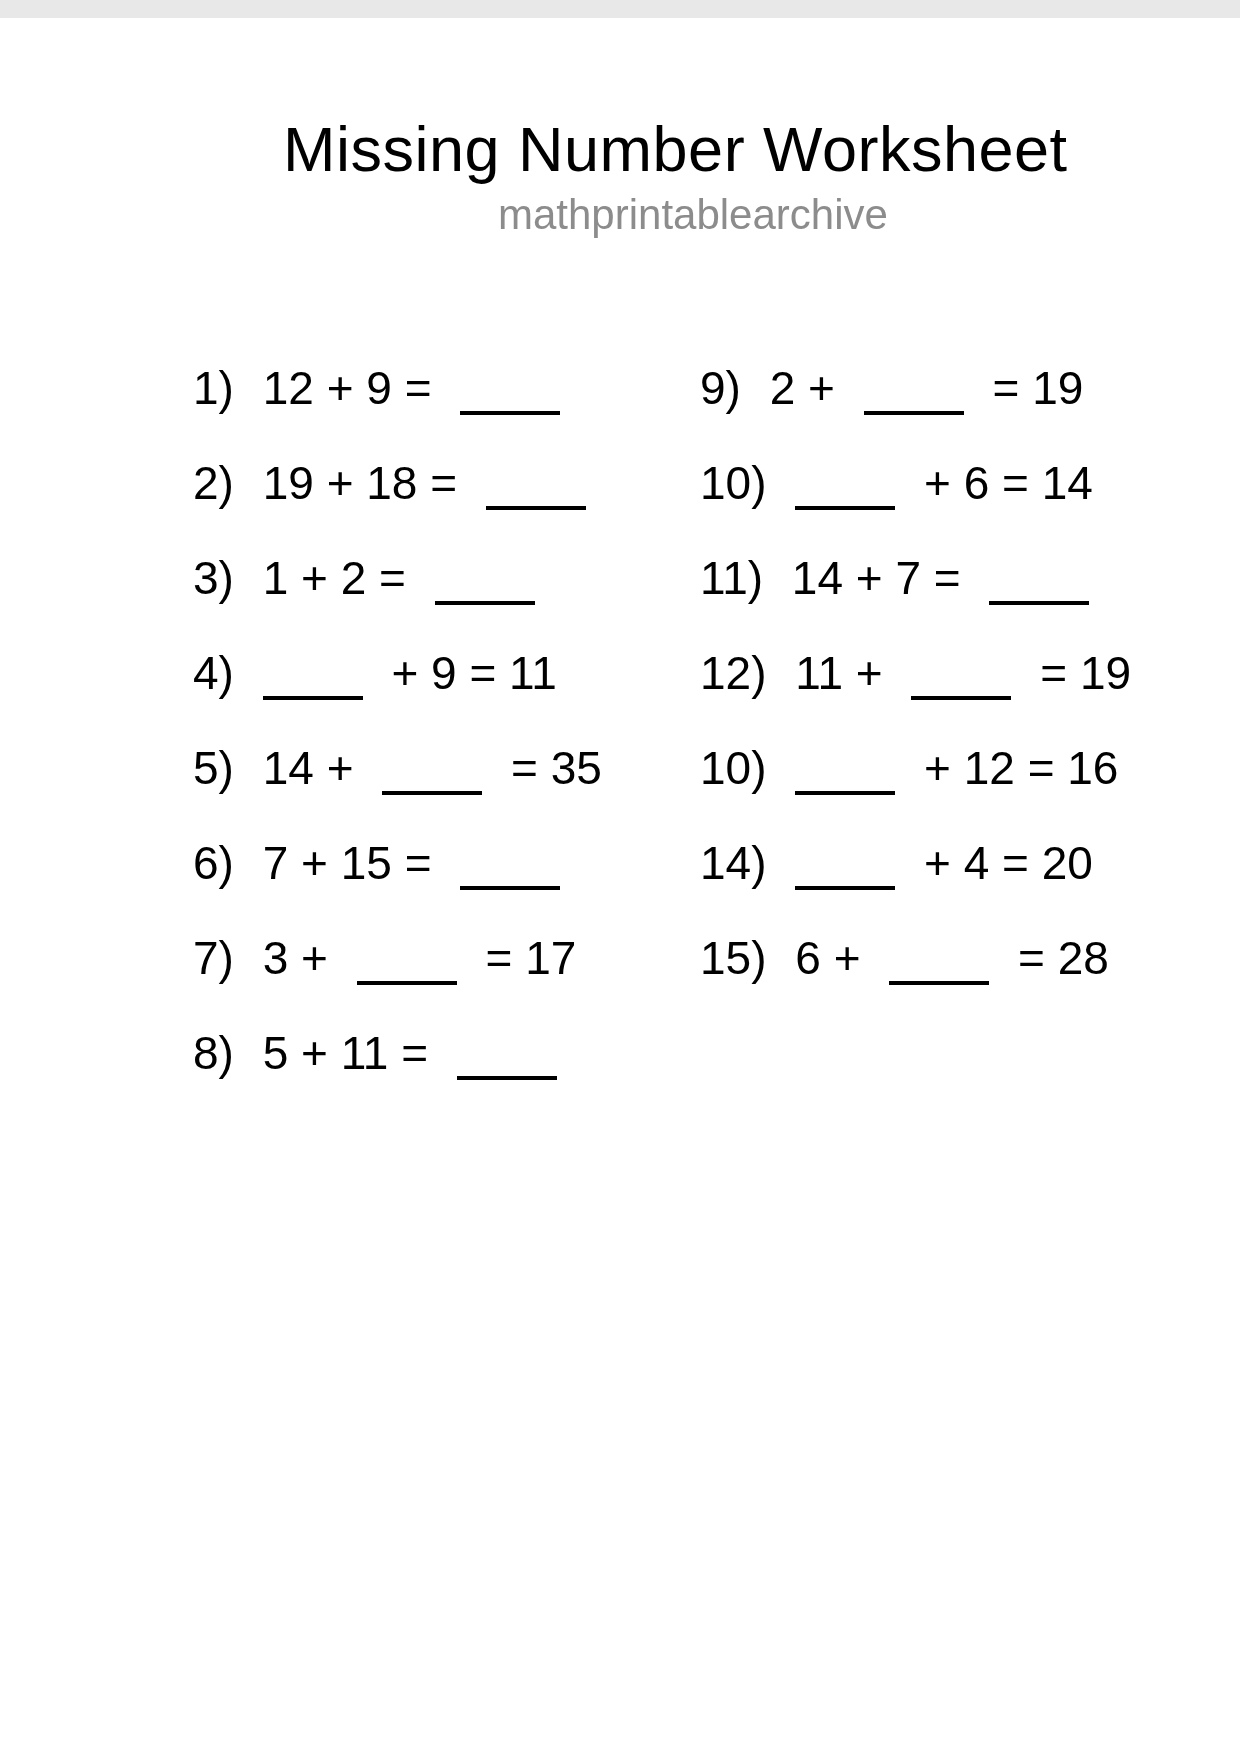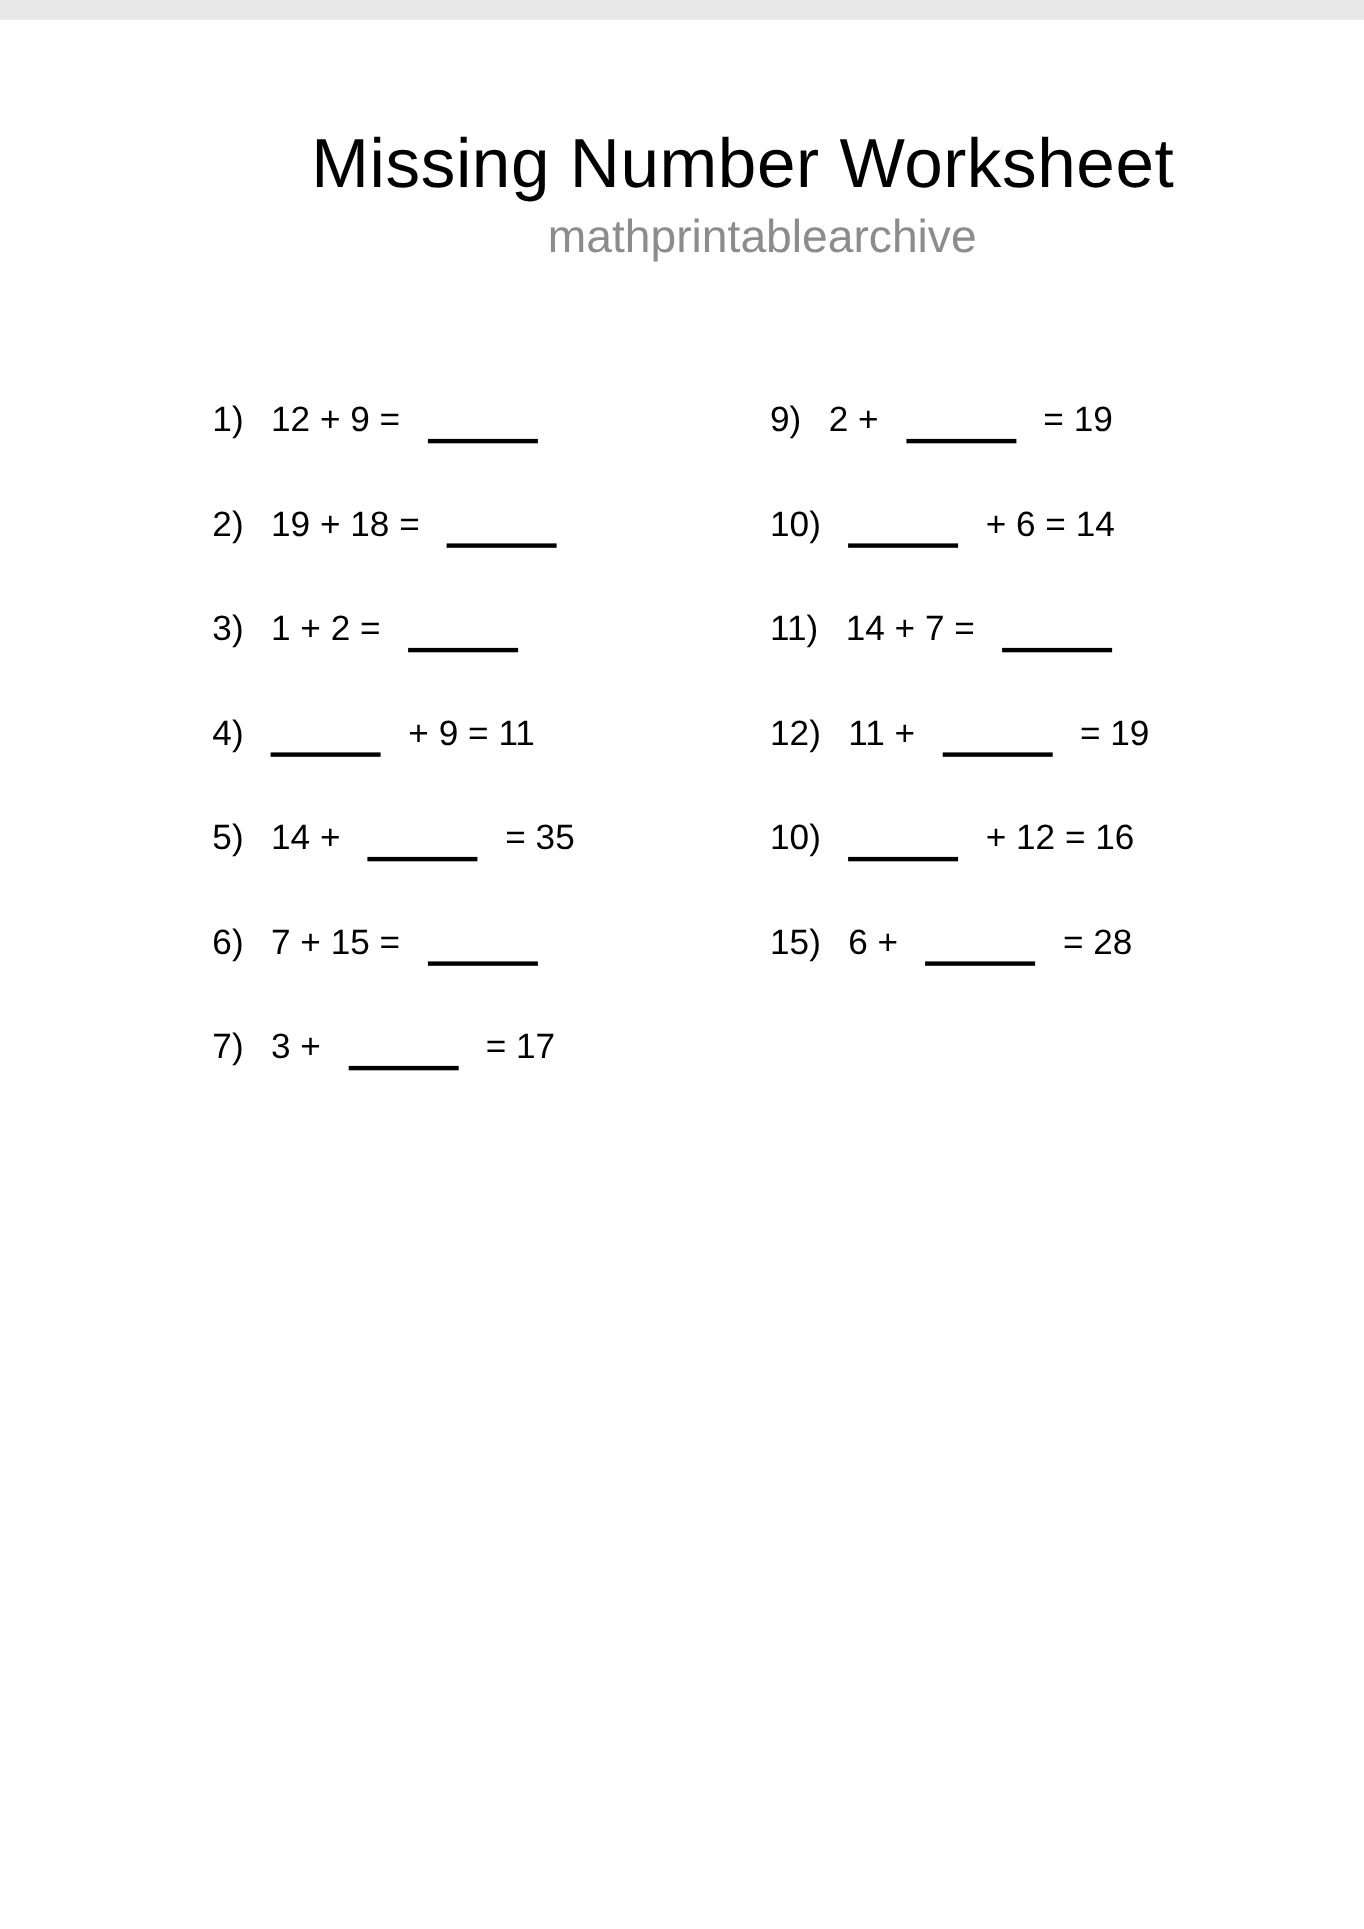--- a/index.html
+++ b/index.html
@@ -36,21 +36,21 @@
     white-space: nowrap;
     text-align: right;
   }
   .col {
     position: absolute;
     top: 347px;
   }
   .col-left  { left: 193px; }
   .col-right { left: 700px; }
   .row {
-    font-size: 32px;
+    font-size: 46px;
     line-height: 1;
     height: 42px;
     margin-bottom: 53px;
     color: var(--problem-color, #000000);
     white-space: nowrap;
   }
   .row > * + * { margin-left: 16px; }
   .blank {
     display: inline-block;
     width: 100px;
@@ -102,20 +102,26 @@
     <span class="p-pre">7 + 15 =</span>
     <span class="blank"></span>
     
   </div>
       <div class="row">
     <span class="p-label">7)</span>
     <span class="p-pre">3 +</span>
     <span class="blank"></span>
     <span class="p-post">= 17</span>
   </div>
+      <div class="row">
+    <span class="p-label">8)</span>
+    <span class="p-pre">5 + 11 =</span>
+    <span class="blank"></span>
+    
+  </div>
     </div>
   <div class="col col-right" id="col-right">
       <div class="row">
     <span class="p-label">9)</span>
     <span class="p-pre">2 +</span>
     <span class="blank"></span>
     <span class="p-post">= 19</span>
   </div>
       <div class="row">
     <span class="p-label">10)</span>
@@ -135,19 +141,25 @@
     <span class="blank"></span>
     <span class="p-post">= 19</span>
   </div>
       <div class="row">
     <span class="p-label">10)</span>
     
     <span class="blank"></span>
     <span class="p-post">+ 12 = 16</span>
   </div>
       <div class="row">
+    <span class="p-label">14)</span>
+    
+    <span class="blank"></span>
+    <span class="p-post">+ 4 = 20</span>
+  </div>
+      <div class="row">
     <span class="p-label">15)</span>
     <span class="p-pre">6 +</span>
     <span class="blank"></span>
     <span class="p-post">= 28</span>
   </div>
     </div>
 </div>
 
 </body></html>

